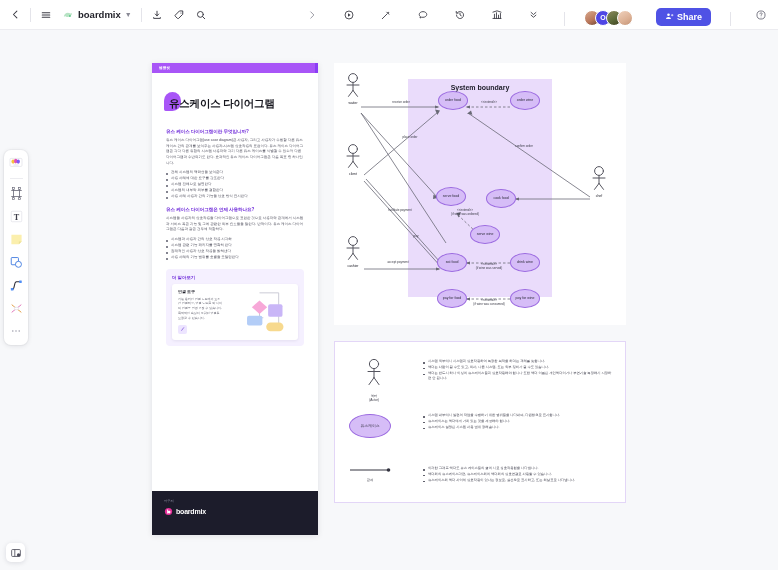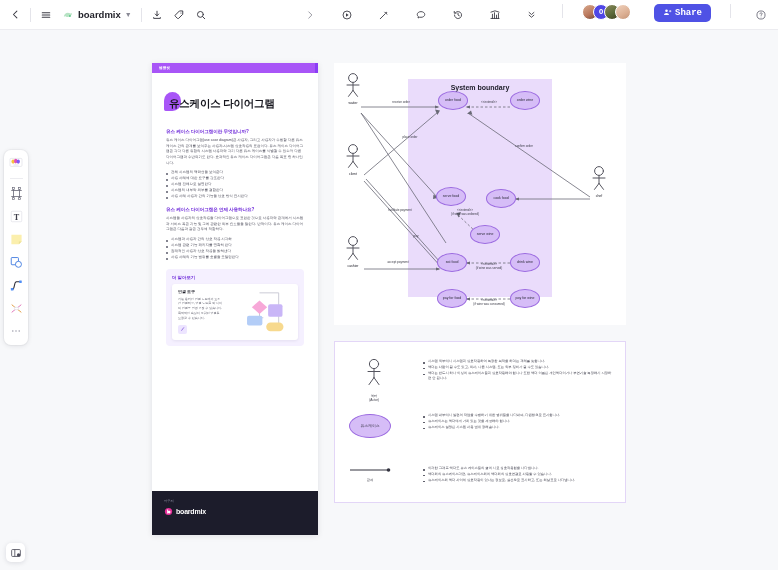--- a/index.html
+++ b/index.html
@@ -11,21 +11,21 @@
     -webkit-font-smoothing:antialiased;
   }
 
   
   .topbar{
     position:absolute; top:0; left:0; width:778px; height:30px;
     background:#ffffff; display:flex; align-items:center;
     border-bottom:1px solid #ececf0; z-index:40;
   }
   .tb-left{ display:flex; align-items:center; gap:0px; padding-left:4px; }
-  .tb-right{ margin-left:auto; display:flex; align-items:flex-start; padding-right:6px; gap:15px;font-family:Liberation Mono, monospace;}
+  .tb-right{ margin-left:auto; display:flex; align-items:flex-end; padding-right:6px; gap:15px;}
   .ticon{
     width:22px;height:22px;display:flex;align-items:center;justify-content:center;
     border-radius:4px; color:#3d3d46; cursor:pointer;
   }
   .tb-sep{ width:1px;height:14px;background:#e4e4ea; margin:0 4px; }
   .brand{
     display:flex;align-items:center;gap:4px;padding:2px 5px;border-radius:4px;
     font-size:9.5px;color:#23232b;font-weight:600;cursor:pointer; white-space:nowrap;
   }
   .brand-logo{ width:12px;height:12px;display:block; }

